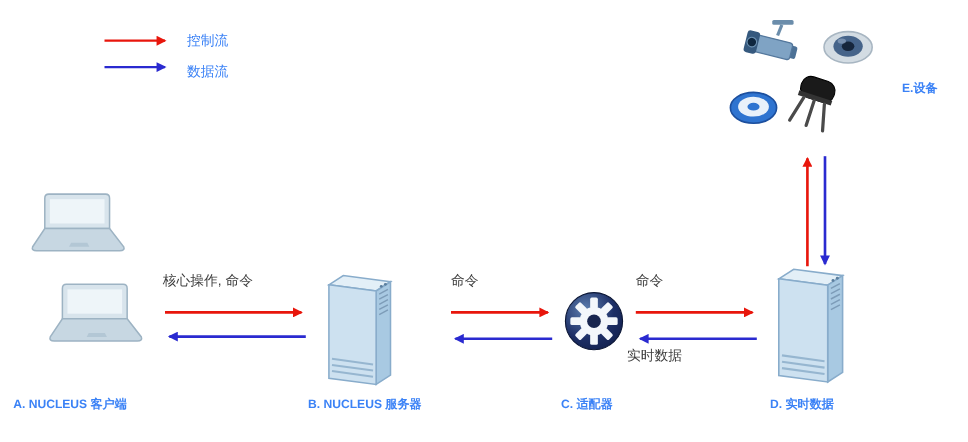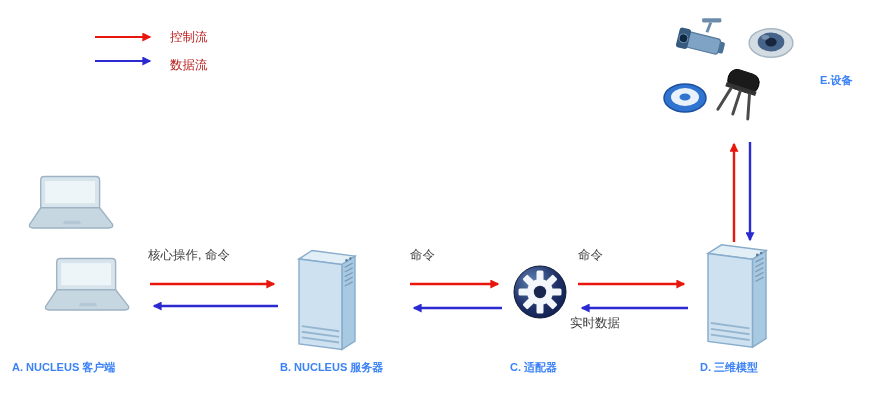--- a/index.html
+++ b/index.html
@@ -6,21 +6,21 @@
   .canvas{
     position:relative;width:880px;height:402px;background:#ffffff;
     font-family:"Liberation Sans","DejaVu Sans",sans-serif;overflow:hidden;
   }
   .abs{position:absolute;}
   .flow-label{
     position:absolute;font-size:12.5px;color:#3d3d3d;text-align:left;
     white-space:nowrap;
   }
   .legend-label{
-    position:absolute;font-size:12.5px;color:#b91c1c;white-space:nowrap;
+    position:absolute;font-size:12.5px;color:#3b82f6;white-space:nowrap;
   }
   .node-label{
     position:absolute;font-size:11px;font-weight:bold;color:#3b82f6;
     white-space:nowrap;
   }
   svg{display:block;}
   .icon{position:absolute;}
 </style>
 </head>
 <body>
@@ -166,16 +166,16 @@
   </div>
 
   <div class="flow-label" style="left:148px;top:247px;width:132px">核心操作, 命令</div>
   <div class="flow-label" style="left:410px;top:247px;width:92px">命令</div>
   <div class="flow-label" style="left:578px;top:247px;width:110px">命令</div>
   <div class="flow-label" style="left:570px;top:315px;width:110px">实时数据</div>
 
   <div class="node-label" style="left:280px;top:360px">B. NUCLEUS 服务器</div>
   <div class="node-label" style="left:12px;top:360px">A. NUCLEUS 客户端</div>
   <div class="node-label" style="left:510px;top:360px">C. 适配器</div>
-  <div class="node-label" style="left:700px;top:360px">D. 三维模型</div>
+  <div class="node-label" style="left:700px;top:360px">D. 实时数据</div>
   <div class="node-label" style="left:820px;top:73px">E.设备</div>
 
 </div>
 
 </body></html>

